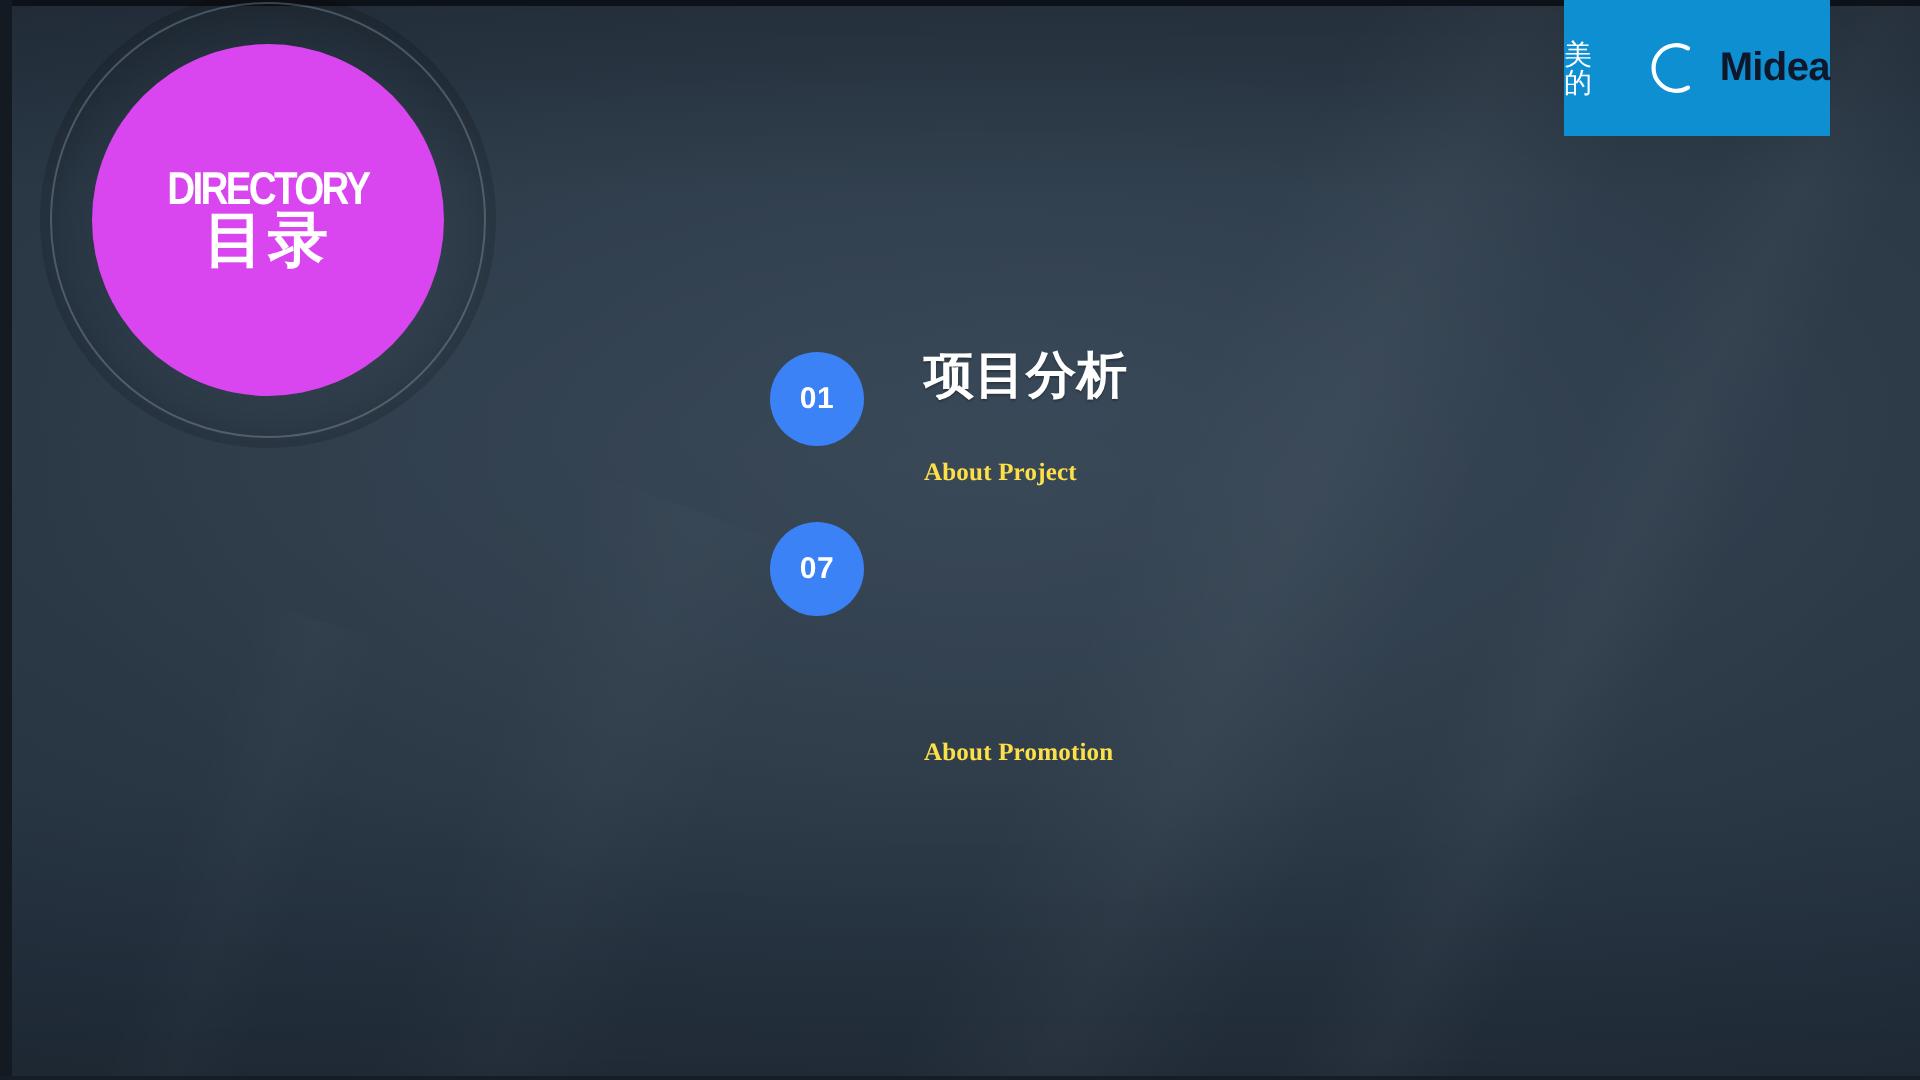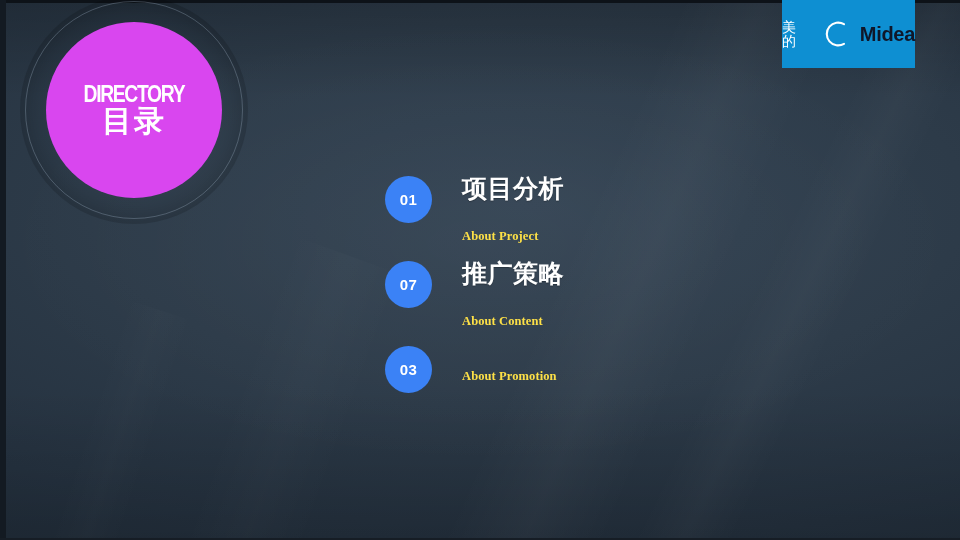--- a/index.html
+++ b/index.html
@@ -226,30 +226,23 @@
       <div class="item-texts">
         <div class="item-cn">项目分析</div>
         <div class="item-en">About Project</div>
       </div>
     </div>
 
     <div class="agenda-item">
       <div class="num-bubble">
         <span>07</span>
       </div>
-      <div class="item-texts">
-        <div class="item-cn">推广策略</div>
-        <div class="item-en">About Content</div>
-      </div>
-    </div>
-
-    <div class="agenda-item">
-      <div class="num-bubble">
-        <span>03</span>
-      </div>
+    </div>
+
+    <div class="agenda-item">
       <div class="item-texts">
         <div class="item-en">About Promotion</div>
       </div>
     </div>
 
     <div class="agenda-item">
     </div>
 
   </div>
 </div>

